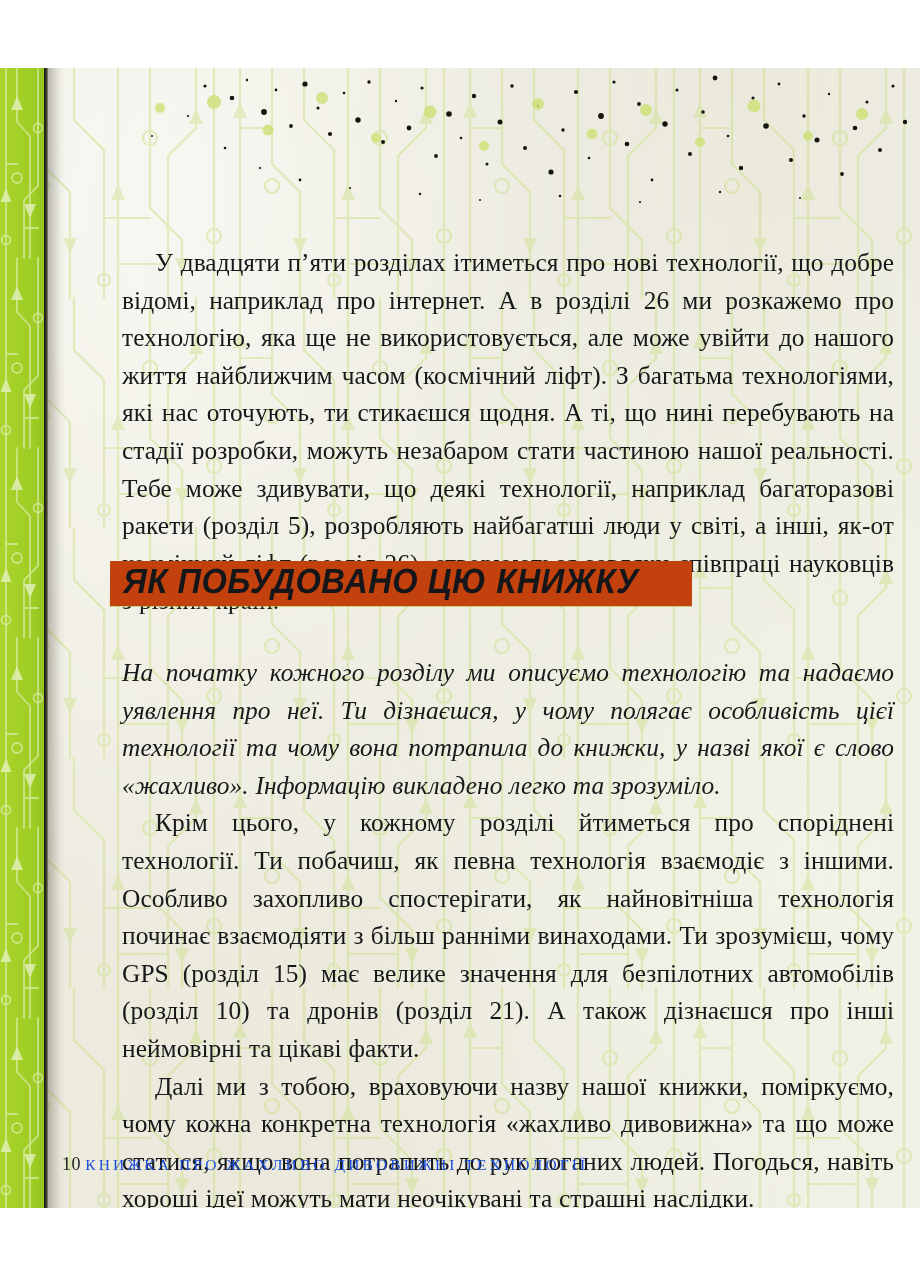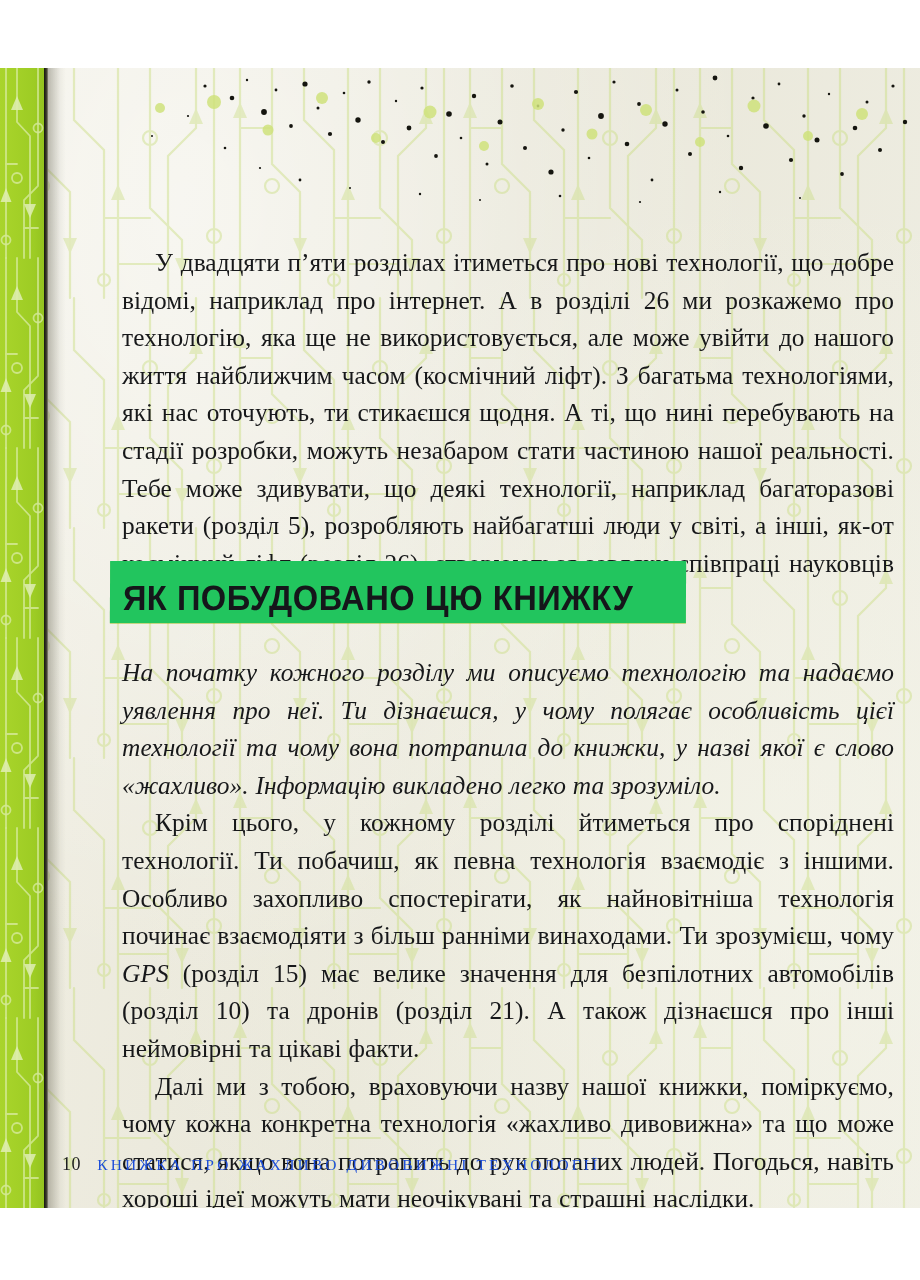--- a/index.html
+++ b/index.html
@@ -90,38 +90,39 @@
     font-family: "Liberation Serif", serif;
     font-size: 25.4px;
     line-height: 37.6px;
     color: #17181a;
     text-align: justify;
     text-indent: 33px;
     letter-spacing: 0.05px;
     word-spacing: 0.4px;
   }
   .para.noindent { text-indent: 0; font-style: italic; }
-  .ital { font-style: italic; }
+  .ital { }
 
   #intro-block { position: absolute; left: 0; top: 176px; width: 772px; }
   #body-block  { position: absolute; left: 0; top: 586px; width: 772px; }
 
   
   #section-heading-wrap {
     position: absolute;
     left: 110px;
     top: 493px;
     height: 52px;
   }
   #section-heading-hl {
     display: inline-block;
-    background: #22c55e;
-    padding: 17px 14px 5px 13px;
+    background: #c2410c;
+    padding: 0 14px 5px 13px;
     transform: skewX(-0.25deg);
     box-shadow: 0 1px 0 rgba(150,185,30,0.5);
+    font-style: italic;
   }
   #section-heading-text {
     display: block;
     font-family: "Liberation Sans Narrow", "Liberation Sans", sans-serif;
     font-weight: bold;
     font-size: 35px;
     line-height: 40px;
     letter-spacing: 0.6px;
     color: #15161a;
     transform: scaleX(0.93);
@@ -129,21 +130,21 @@
     white-space: nowrap;
   }
 
   
   #footer {
     position: absolute;
     left: 62px;
     top: 1086px;
     display: flex;
     align-items: baseline;
-    gap: 16px;
+    gap: 4px;
   }
   #footer-page-number {
     font-family: "Liberation Serif", serif;
     font-size: 18px;
     letter-spacing: 0.6px;
     color: #1d1e20;
   }
   #footer-book-title {
     font-family: "Liberation Serif", serif;
     font-size: 15.5px;

